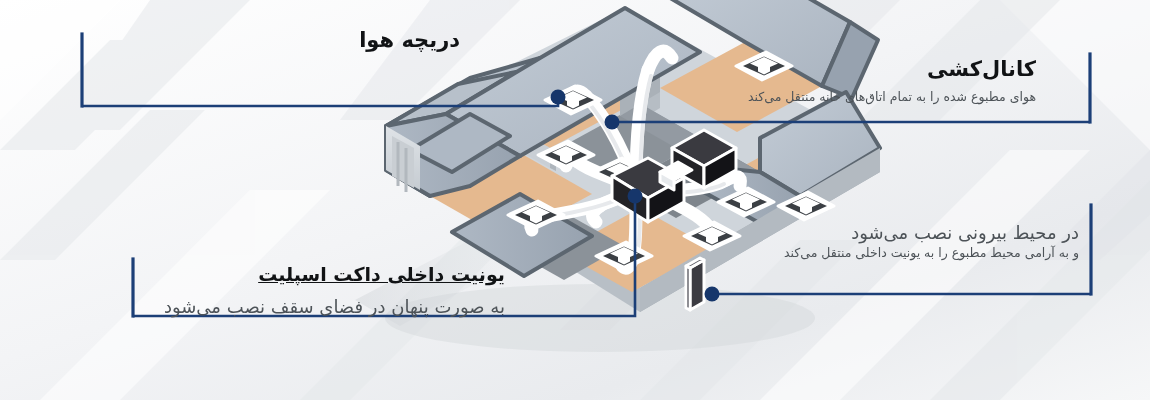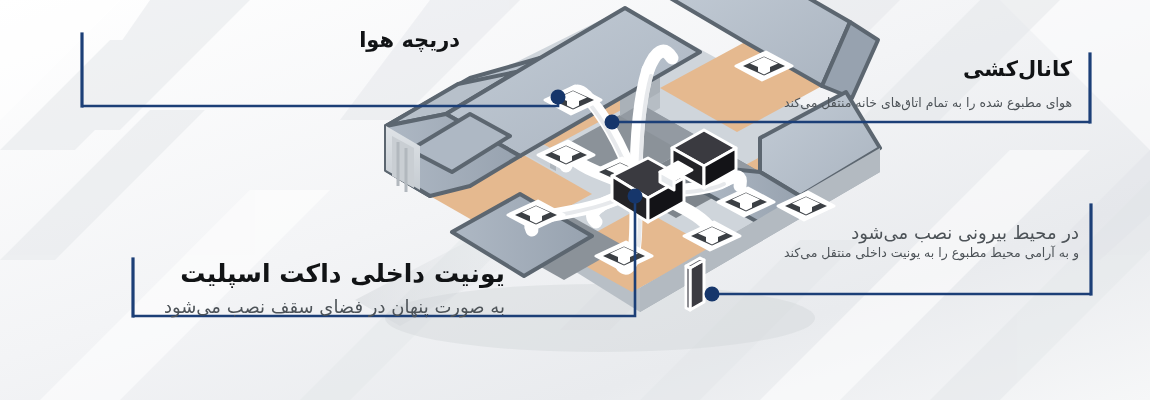--- a/index.html
+++ b/index.html
@@ -258,28 +258,28 @@
       <path d="M 1091 205 L 1091 294"></path>
 
       <path d="M 133 259 L 133 316"></path>
     </g>
   </svg>
 
   <div class="callout c-left" style="left:92px;top:25px;width:368px;">
     <div class="ctitle" style="font-size:21px;line-height:30px;">دریچه هوا</div>
   </div>
 
-  <div class="callout c-right" style="left:716px;top:54px;width:356px;">
+  <div class="callout c-right" style="left:680px;top:54px;width:356px;">
     <div class="ctitle" style="font-size:21px;line-height:30px;">کانال‌کشی</div>
-    <div class="cdesc" style="font-size:12.5px;line-height:21px;margin-top:8px;">هوای مطبوع شده را به تمام اتاق‌های خانه منتقل می‌کند</div>
+    <div class="cdesc" style="font-size:12.5px;line-height:21px;margin-top:2px;">هوای مطبوع شده را به تمام اتاق‌های خانه منتقل می‌کند</div>
   </div>
 
   <div class="callout c-right" style="left:722px;top:205px;width:357px;">
     <div class="cdesc" style="font-size:18px;line-height:20px;margin-top:18px;">در محیط بیرونی نصب می‌شود</div>
     <div class="cdesc" style="font-size:12.5px;line-height:20px;">و به آرامی محیط مطبوع را به یونیت داخلی منتقل می‌کند</div>
   </div>
 
   <div class="callout c-left" style="left:143px;top:259px;width:362px;">
-    <div class="ctitle" style="font-size:25px;line-height:30px;">یونیت داخلی داکت اسپلیت</div>
+    <div class="ctitle" style="font-size:19px;line-height:30px;text-decoration:underline;">یونیت داخلی داکت اسپلیت</div>
     <div class="cdesc" style="font-size:18px;line-height:21px;margin-top:7px;">به صورت پنهان در فضای سقف نصب می‌شود</div>
   </div>
 
 </div>
 
 </body></html>

